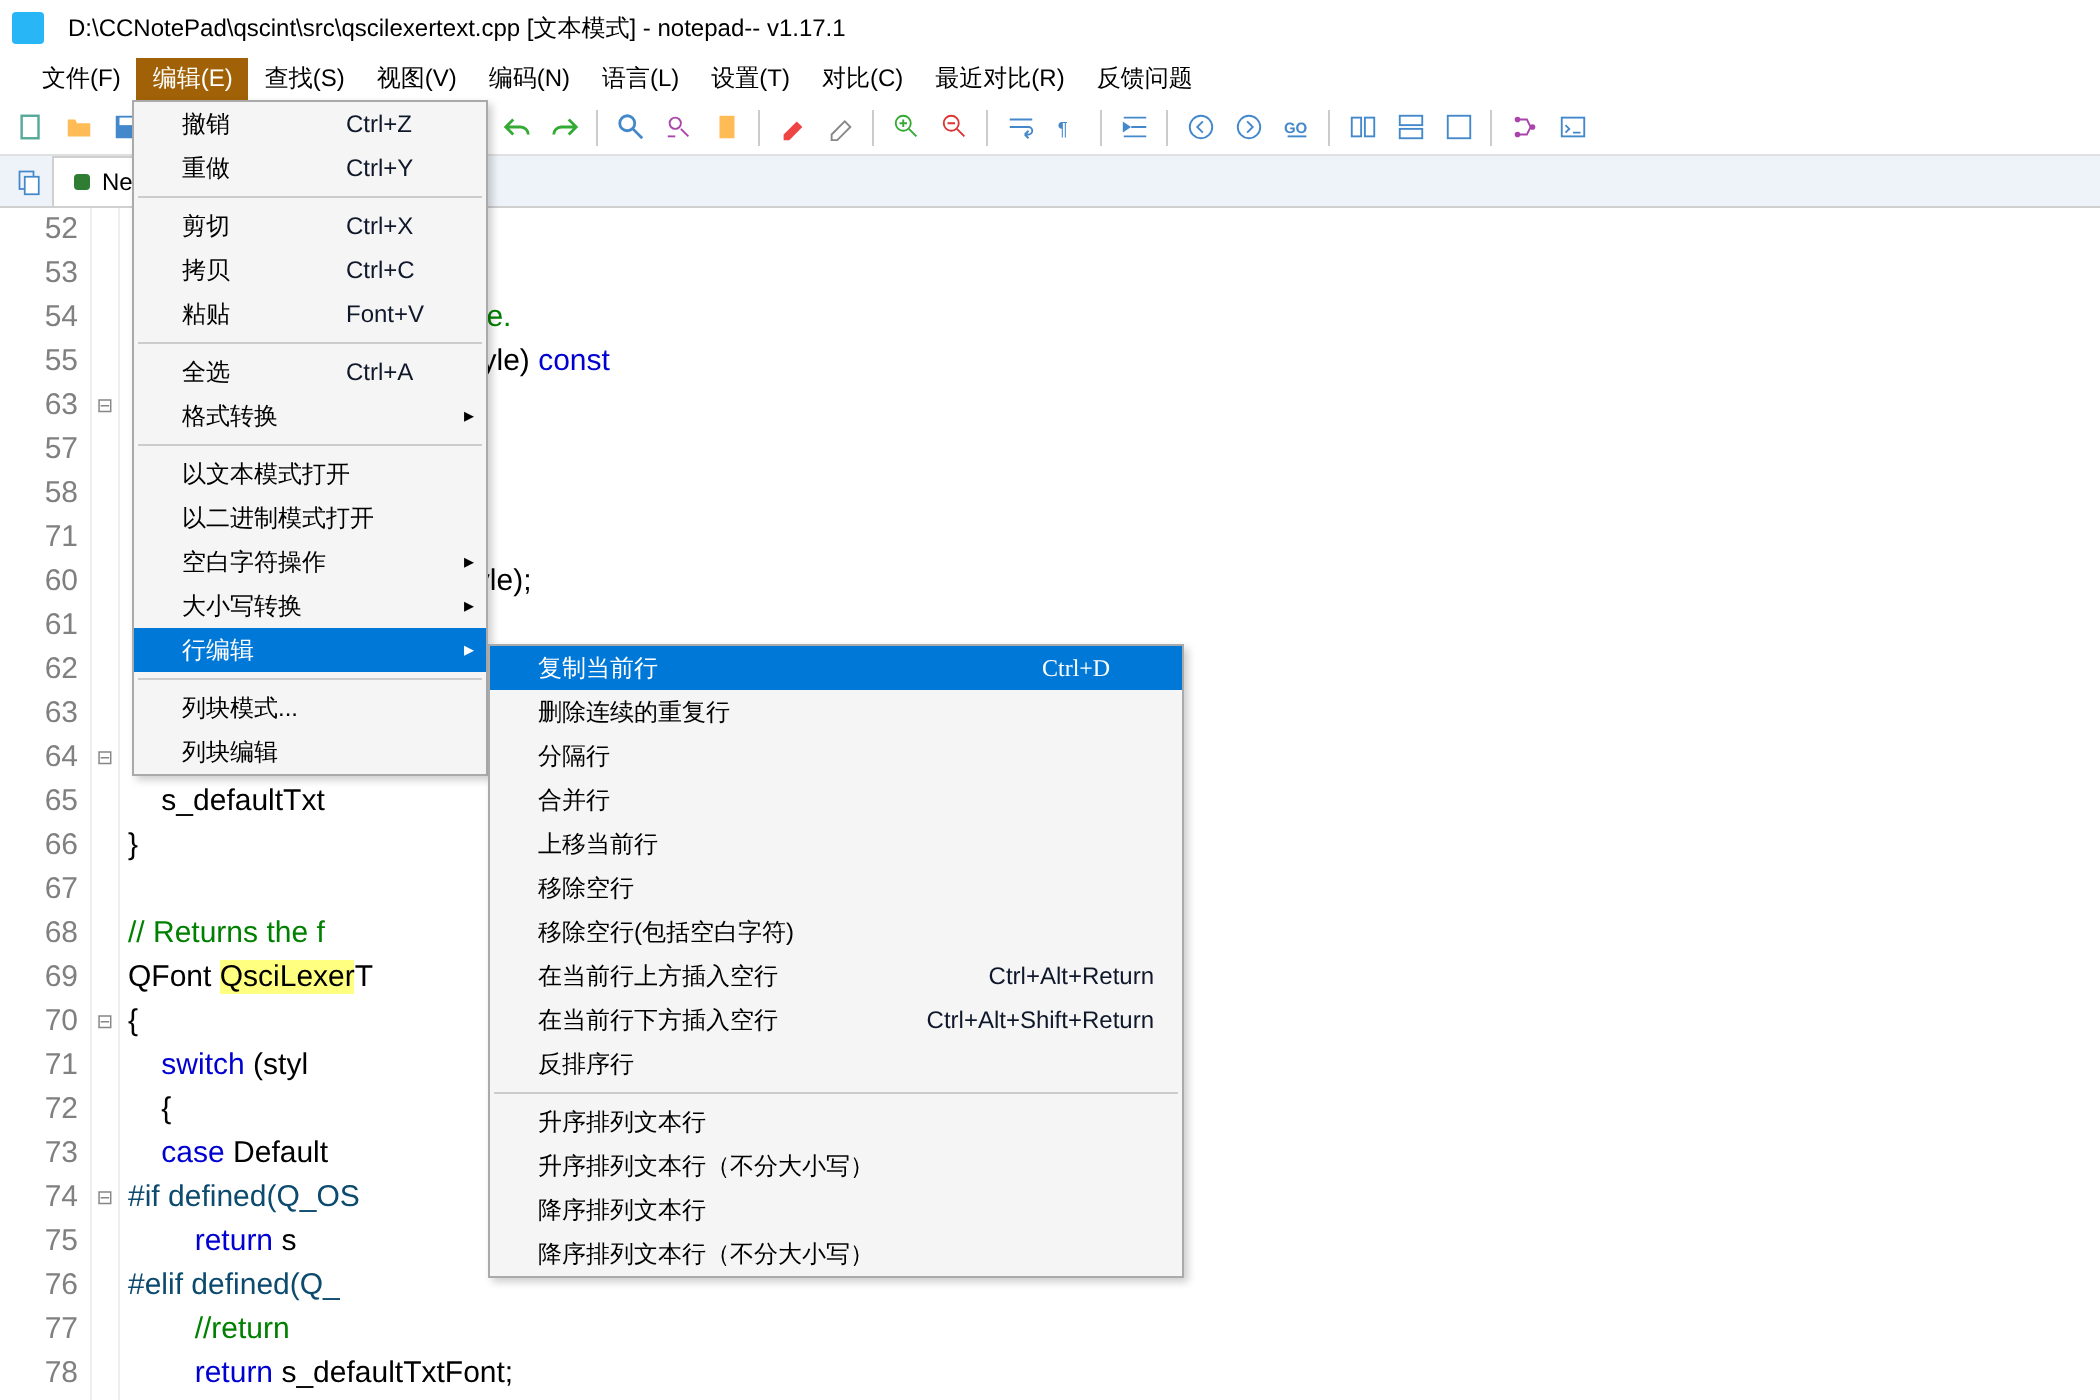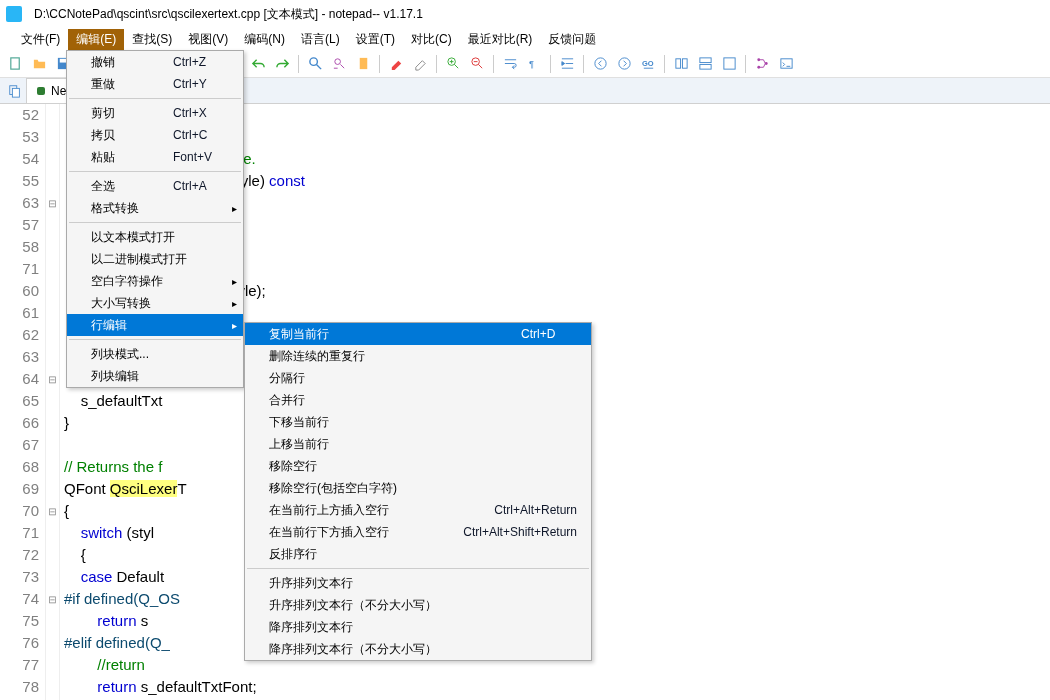--- a/index.html
+++ b/index.html
@@ -36,21 +36,21 @@
 .cm { color: #008000; }
 .hl { background: #ffff80; }
 .pp { color: #0c4a6e; }
 
 .dropdown { position: absolute; background: #f5f5f5; border: 1px solid #aaa; box-shadow: 2px 2px 4px rgba(0,0,0,.2); font-size: 12px; z-index: 10; }
 .dropdown .drow { height: 22px; display:flex; align-items:center; padding: 0 14px 0 24px; gap: 24px; cursor: default; position:relative;justify-content:flex-end; }
 .dropdown .drow.sel { background: #0078d7; color:#fff; }
 .dropdown .drow.sub::after { content:"▸"; position:absolute; right:6px; font-size:10px; }
 .dropdown .drow .lbl { flex:1; }
 .dropdown .drow .sc { color:#0f172a; min-width: 56px; text-align:left; }
-.dropdown .drow.sel .sc { color:#fff; }
+.dropdown .drow.sel .sc { color:#fff;font-family:Liberation Serif, serif; }
 .dropdown .dsep { height:1px; background:#ccc; margin: 3px 2px; }
 
 #edit-menu { left: 66px; top: 50px; width: 178px; }
 #line-submenu { left: 244px; top: 322px; width: 348px; }
 </style>
 </head>
 <body>
 
 <div class="titlebar">
   <div class="appicon"></div>
@@ -393,23 +393,20 @@
     <div class="drow">
       <span class="lbl">删除连续的重复行</span>
     </div>
     <div class="drow">
       <span class="lbl">分隔行</span>
     </div>
     <div class="drow">
       <span class="lbl">合并行</span>
     </div>
     <div class="drow">
-      <span class="lbl">下移当前行</span>
-    </div>
-    <div class="drow">
       <span class="lbl">上移当前行</span>
     </div>
     <div class="drow">
       <span class="lbl">移除空行</span>
     </div>
     <div class="drow">
       <span class="lbl">移除空行(包括空白字符)</span>
     </div>
     <div class="drow">
       <span class="lbl">在当前行上方插入空行</span>

